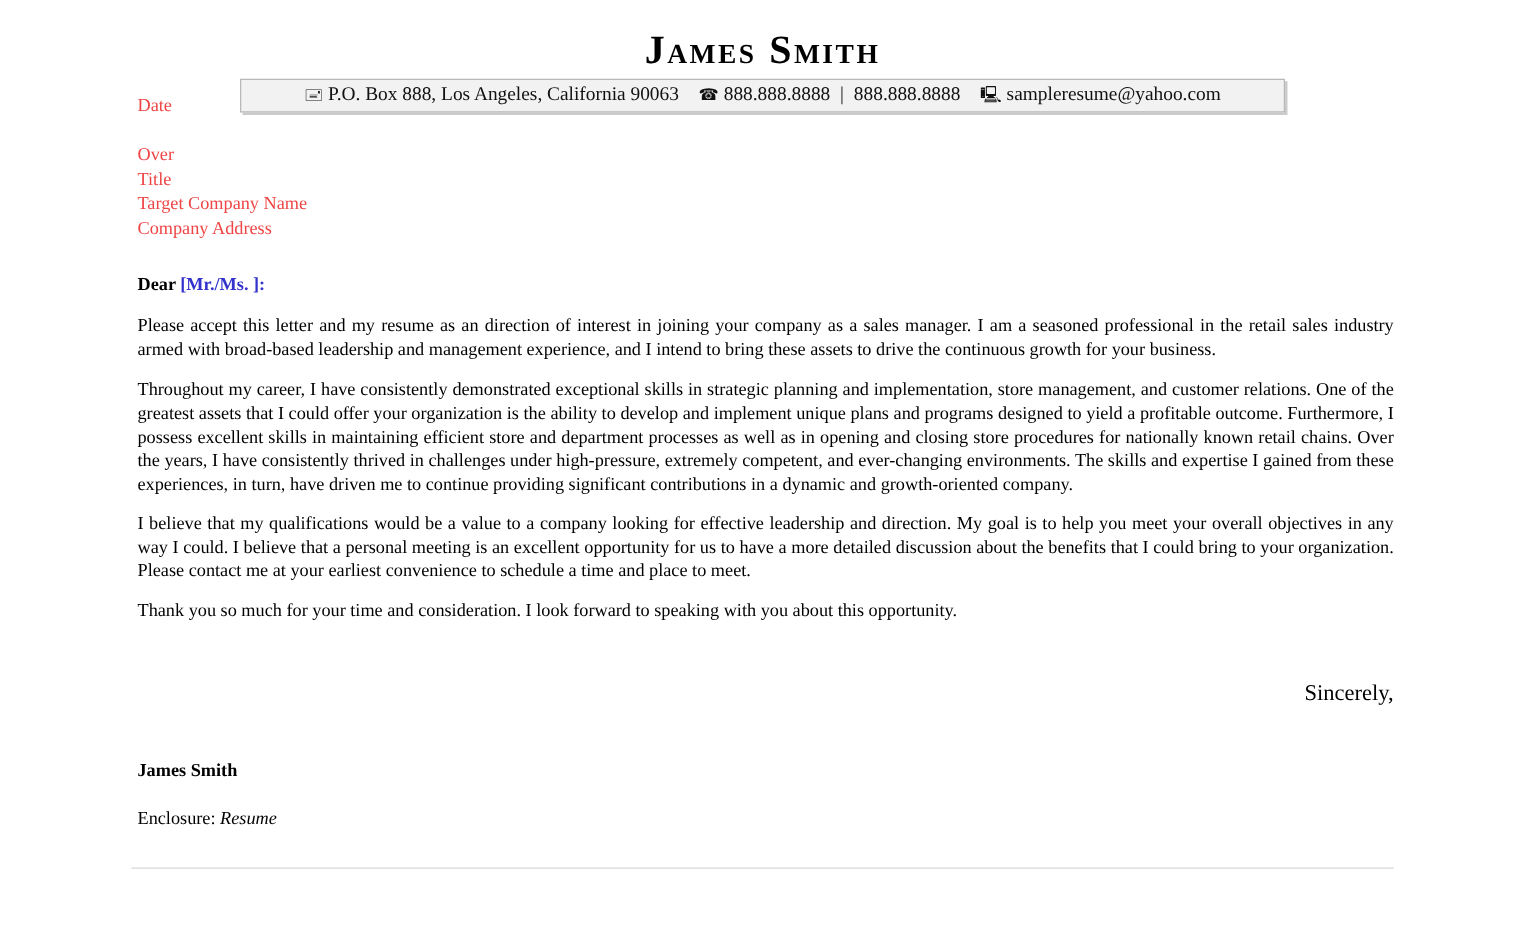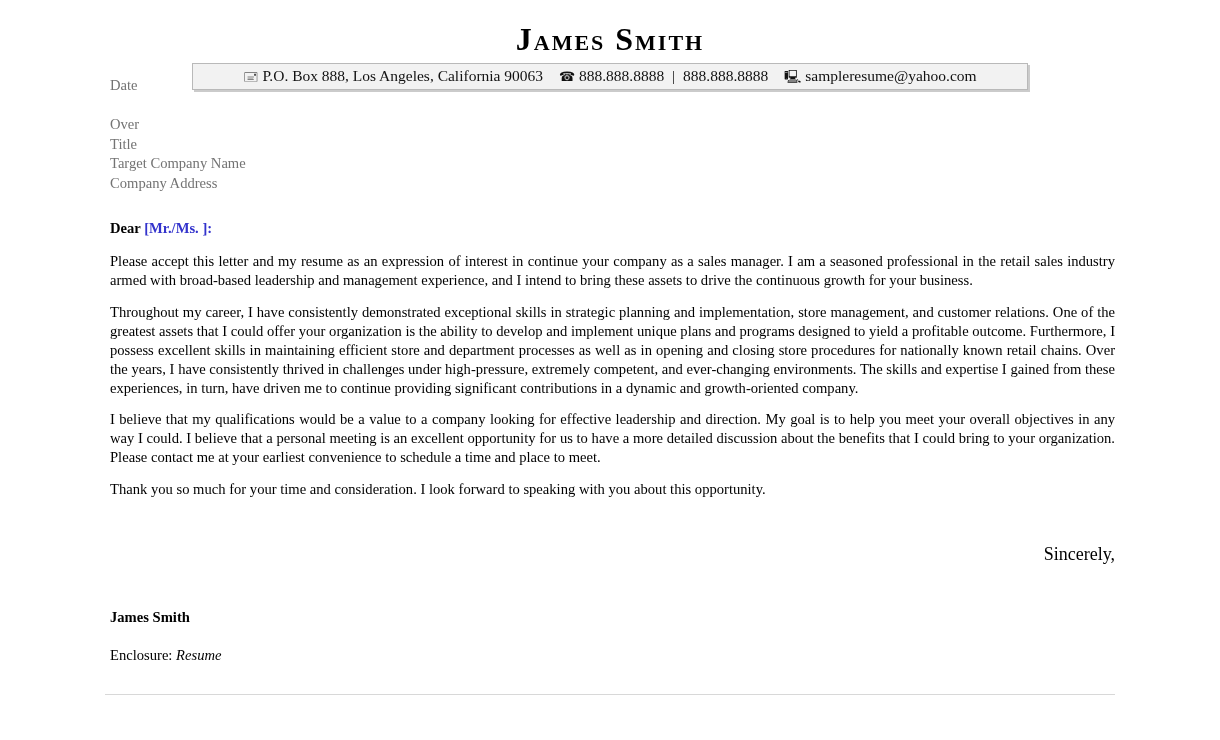--- a/index.html
+++ b/index.html
@@ -67,21 +67,21 @@
     left: 110px;
     top: 76px;
     width: 1005px;
     font-size: 14.6px;
     line-height: 1.28;
   }
   .blue {
     color: #3333cc;
   }
   .field-line {
-    color: #737373;
+    color: #ef4444;
     font-size: 14.6px;
     line-height: 1.33;
   }
   .date-field {
     margin: 0 0 20px 0;
   }
   .recipient-block {
     margin: 0 0 26px 0;
   }
   .recipient-block div {
@@ -162,21 +162,21 @@
       <div class="field-line">Title</div>
       <div class="field-line">Target Company Name</div>
       <div class="field-line">Company Address</div>
     </div>
 
     <div class="salutation">
       <span>Dear </span><span class="blue">[Mr./Ms. ]:</span>
     </div>
 
     <p class="para">
-      <span>Please accept this letter and my resume as an expression of interest in continue your company as a </span><b class="bold-inline">sales manager</b><span>. I am a seasoned professional in the retail sales industry armed with broad-based leadership and management experience, and I intend to bring these assets to drive the continuous growth for your business.</span>
+      <span>Please accept this letter and my resume as an direction of interest in joining your company as a </span><b class="bold-inline">sales manager</b><span>. I am a seasoned professional in the retail sales industry armed with broad-based leadership and management experience, and I intend to bring these assets to drive the continuous growth for your business.</span>
     </p>
 
     <p class="para">Throughout my career, I have consistently demonstrated exceptional skills in strategic planning and implementation, store management, and customer relations. One of the greatest assets that I could offer your organization is the ability to develop and implement unique plans and programs designed to yield a profitable outcome. Furthermore, I possess excellent skills in maintaining efficient store and department processes as well as in opening and closing store procedures for nationally known retail chains. Over the years, I have consistently thrived in challenges under high-pressure, extremely competent, and ever-changing environments. The skills and expertise I gained from these experiences, in turn, have driven me to continue providing significant contributions in a dynamic and growth-oriented company.</p>
 
     <p class="para">I believe that my qualifications would be a value to a company looking for effective leadership and direction. My goal is to help you meet your overall objectives in any way I could. I believe that a personal meeting is an excellent opportunity for us to have a more detailed discussion about the benefits that I could bring to your organization. Please contact me at your earliest convenience to schedule a time and place to meet.</p>
 
     <p class="para last-single">Thank you so much for your time and consideration. I look forward to speaking with you about this opportunity.</p>
 
     <div class="closing">Sincerely,</div>
 

